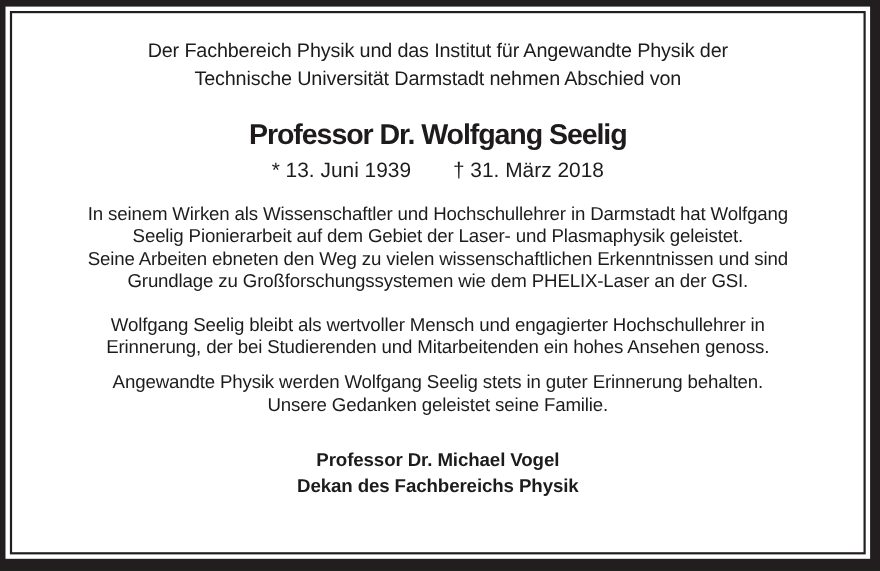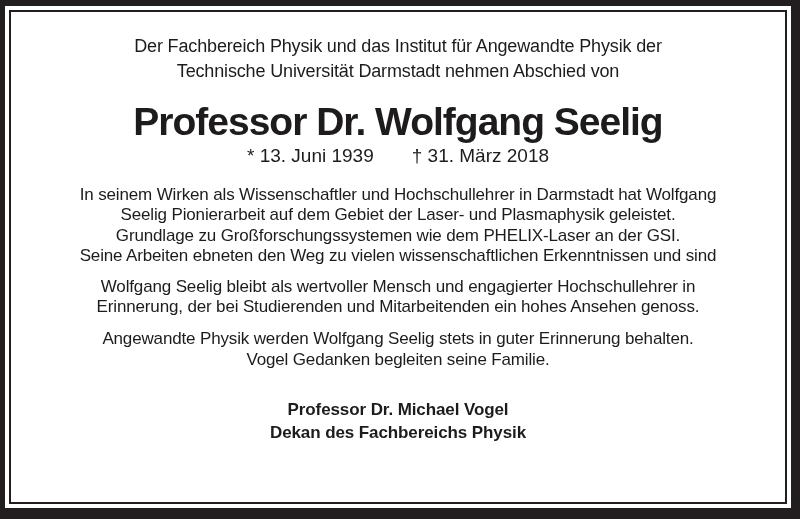--- a/index.html
+++ b/index.html
@@ -33,39 +33,39 @@
     padding-top: 22px;
     overflow: hidden;
   }
   .intro {
     font-size: 18px;
     line-height: 25px;
     letter-spacing: -0.15px;
   }
   .deceased-name {
     margin: 16px 0 0 0;
-    font-size: 39px;
+    font-size: 26px;
     line-height: 44px;
     font-weight: bold;
     letter-spacing: -1px;
   }
   .life-dates {
     font-size: 19px;
     line-height: 24px;
     display: flex;
     justify-content: center;
     gap: 38px;
   }
   .para {
     margin-top: 17px;
     font-size: 17px;
     line-height: 20.4px;
     letter-spacing: -0.15px;
   }
-  .para.p2 { margin-top: 10px; }
+  .para.p2 { margin-top: 19px; }
   .para.p3 { margin-top: 12px; }
   .signature {
     margin-top: 28px;
     font-size: 17px;
     line-height: 23px;
     letter-spacing: -0.1px;
     font-weight: bold;
   }
 </style>
 </head>
@@ -83,32 +83,32 @@
       <h1 class="deceased-name">Professor Dr. Wolfgang Seelig</h1>
 
       <div class="life-dates">
         <span>* 13. Juni 1939</span>
         <span>† 31. März 2018</span>
       </div>
 
       <div class="para p1">
         <div>In seinem Wirken als Wissenschaftler und Hochschullehrer in Darmstadt hat Wolfgang</div>
         <div>Seelig Pionierarbeit auf dem Gebiet der Laser- und Plasmaphysik geleistet.</div>
+        <div>Seine Arbeiten ebneten den Weg zu vielen wissenschaftlichen Erkenntnissen und sind</div>
         <div>Grundlage zu Großforschungssystemen wie dem PHELIX-Laser an der GSI.</div>
-        <div>Seine Arbeiten ebneten den Weg zu vielen wissenschaftlichen Erkenntnissen und sind</div>
       </div>
 
       <div class="para p2">
         <div>Wolfgang Seelig bleibt als wertvoller Mensch und engagierter Hochschullehrer in</div>
         <div>Erinnerung, der bei Studierenden und Mitarbeitenden ein hohes Ansehen genoss.</div>
       </div>
 
       <div class="para p3">
         <div>Angewandte Physik werden Wolfgang Seelig stets in guter Erinnerung behalten.</div>
-        <div>Vogel Gedanken begleiten seine Familie.</div>
+        <div>Unsere Gedanken geleistet seine Familie.</div>
       </div>
 
       <div class="signature">
         <div>Professor Dr. Michael Vogel</div>
         <div>Dekan des Fachbereichs Physik</div>
       </div>
 
     </div>
   </div>
 </div>

